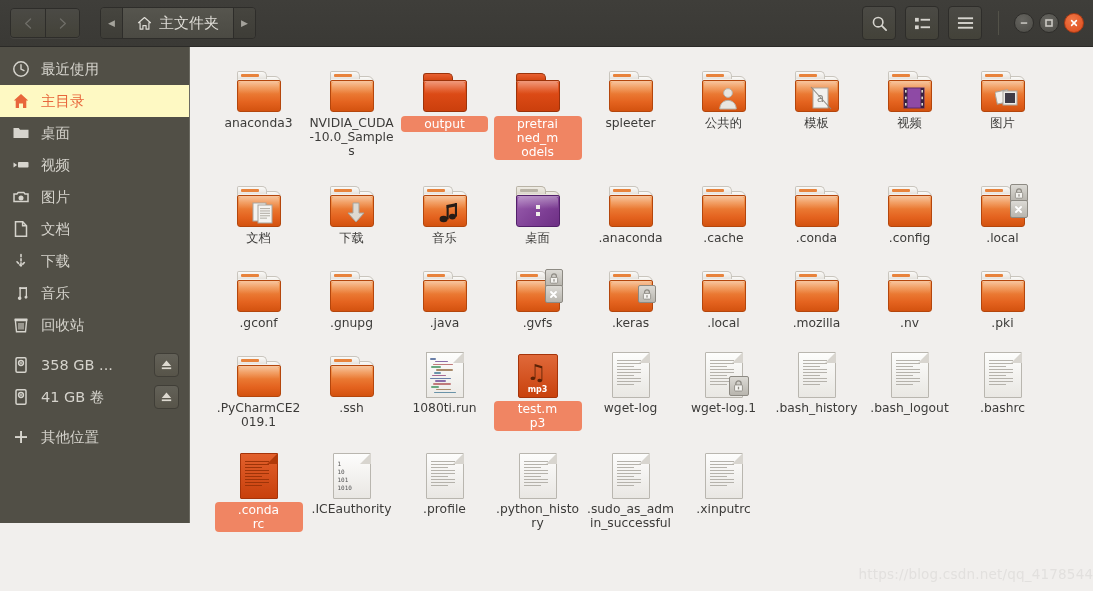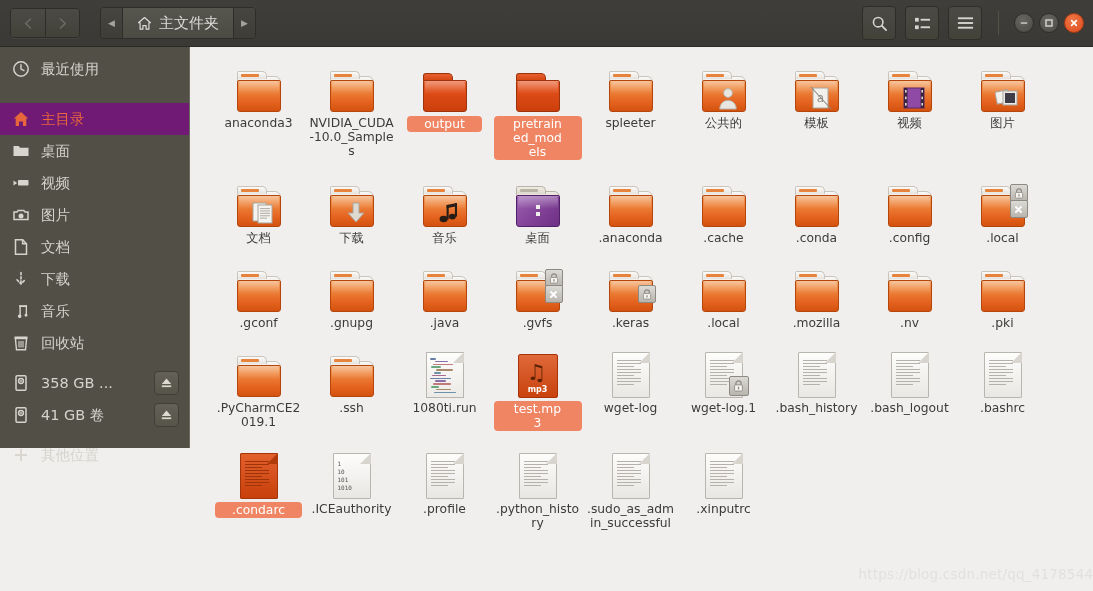--- a/index.html
+++ b/index.html
@@ -82,34 +82,34 @@
     margin-left: 5px;
   }
   .wbtn.close {
     background: radial-gradient(circle at 40% 32%, #f07746, #dc4b1c);
     border-color: #a93a14; color: #fff;
   }
 
   
   .sidebar {
     position: absolute; left: 0; top: 47px;
-    width: 190px; height: 401px;
+    width: 190px; height: 476px;
     background: #514f46;
     border-right: 1px solid #6b6a61;
     padding-top: 6px;
     text-align: center;
   }
   .side-row {
     display: flex; align-items: center;
     height: 32px;
     color: #d5d3cc;
     font-size: 14.5px;
     position: relative;
   }
-  .side-row.active { background: #701a75; margin-top: 18px; }
+  .side-row.active { background: #fef9c3; }
   .side-row.active .side-label { color: #e8663b; }
   .side-row.active .side-ico svg { fill: #e8663b; }
   .side-ico {
     width: 41px; min-width: 41px;
     display: flex; align-items: center; justify-content: center;
   }
   .side-ico svg { fill: #d7d5ce; }
   .side-label { white-space: nowrap; }
   .eject {
     position: absolute; right: 10px; top: 4px;
@@ -151,21 +151,21 @@
     line-height: 14px;
     color: #3c3b39;
     text-align: center;
     max-width: 88px;
     word-break: break-word;
   }
   .cap.sel {
     background: #f08563;
     color: #ffffff;
     border-radius: 4px;
-    padding: 1px 17px;
+    padding: 1px 23px;
   }
 
   
   .folder { position: relative; width: 46px; height: 42px; }
   .folder .tab {
     position: absolute; left: 1px; top: 0; width: 30px; height: 8px;
     background: linear-gradient(to bottom,#fbfaf8,#e6e3de);
     border: 1px solid #c9c5bd; border-bottom: none;
     border-radius: 2px 5px 0 0;
   }

